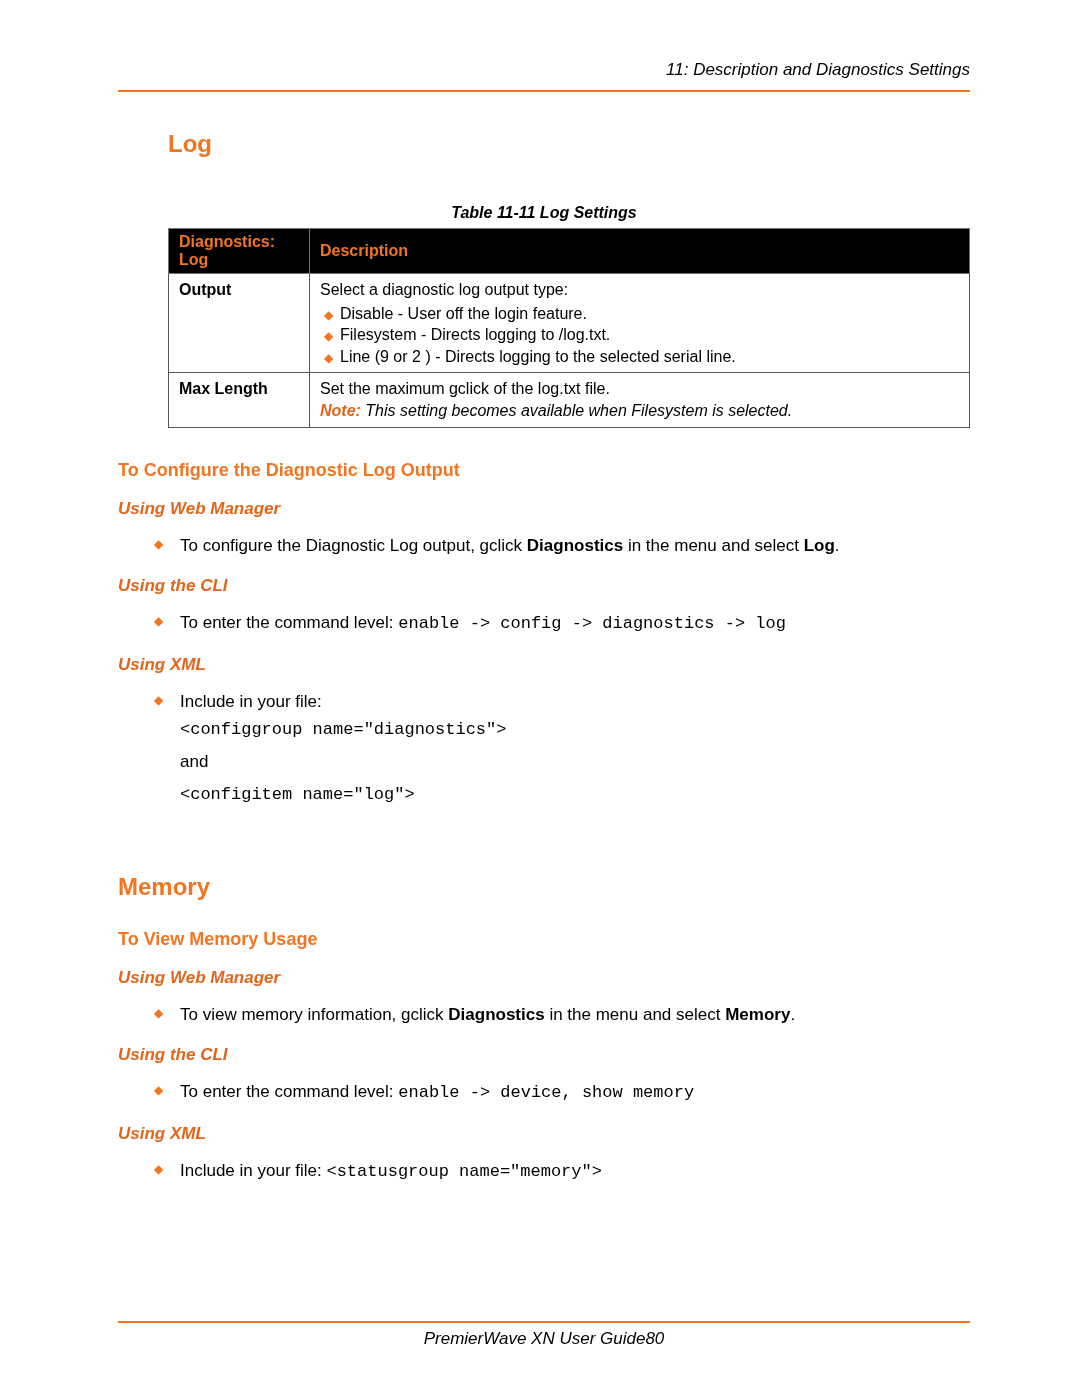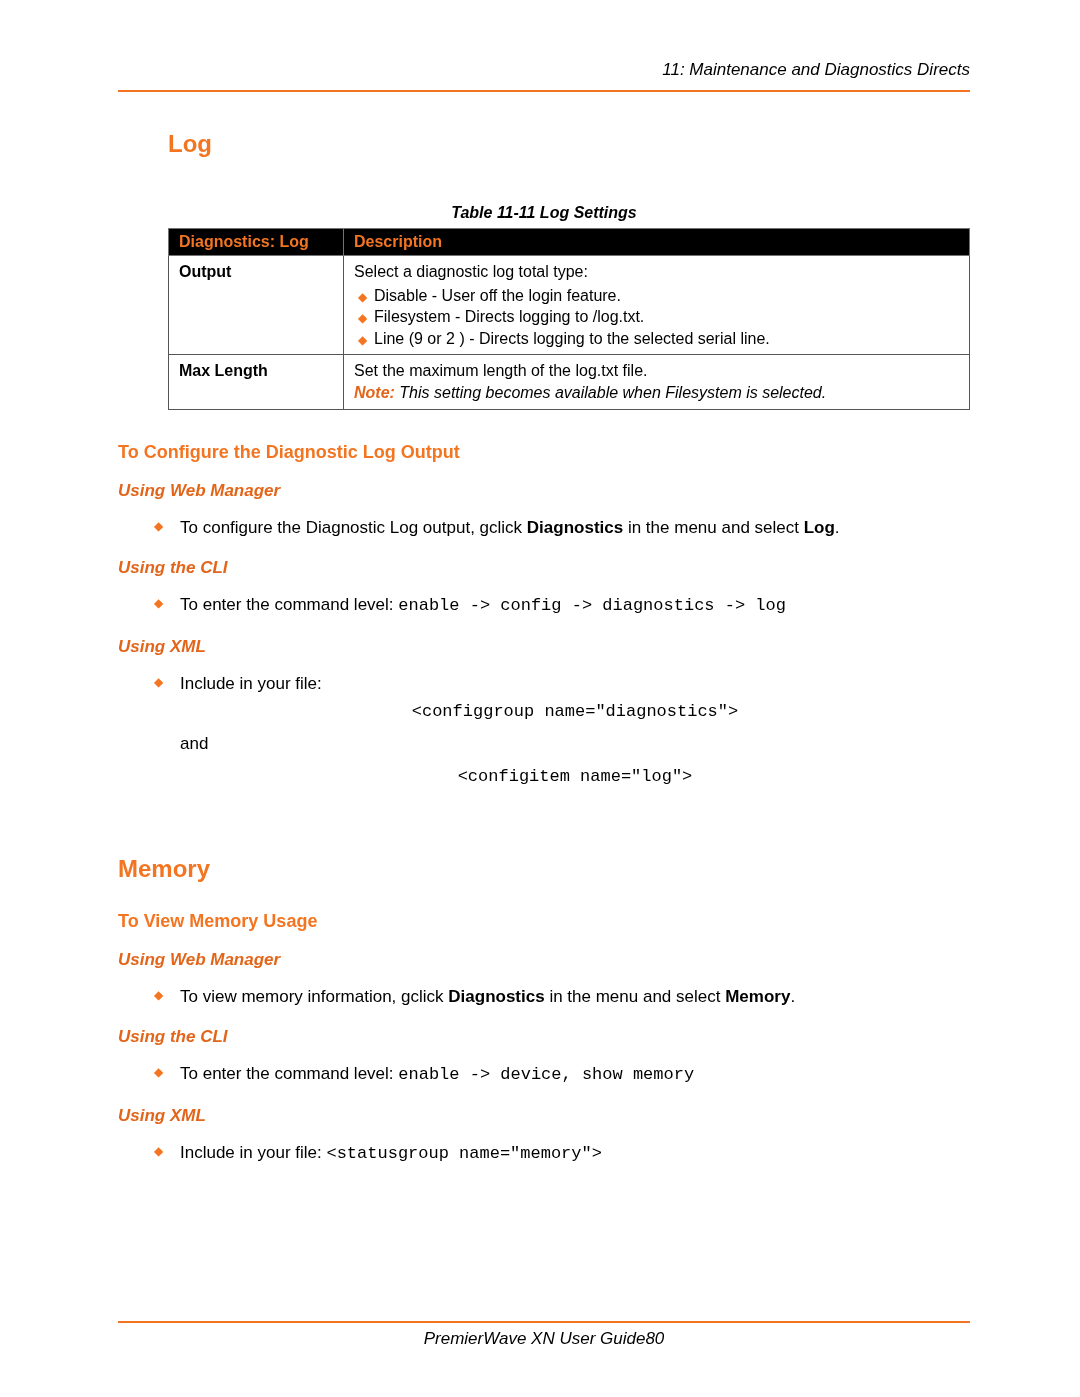--- a/index.html
+++ b/index.html
@@ -78,21 +78,21 @@
     border: 1px solid #737373;
   }
   table.settings td {
     border: 1px solid #555;
     padding: 5px 10px;
     vertical-align: top;
     line-height: 1.35;
   }
   table.settings td.label {
     font-weight: bold;
-    width: 175px;
+    width: 141px;
   }
   .diamond {
     color: var(--orange-bright);
     font-size: 12px;
     display: inline-block;
     width: 16px;
   }
   .tbul { margin: 2px 0 0 0; padding: 0; list-style: none; }
   .tbul li { padding-left: 4px; }
   .note-label { color: var(--orange-text); font-weight: bold; font-style: italic; }
@@ -121,66 +121,66 @@
     line-height: 1.5;
   }
   ul.body > li::before {
     content: "◆";
     color: var(--orange-bright);
     position: absolute;
     left: 0;
     top: 2px;
     font-size: 12px;
   }
-  .mono { font-family: "Courier New", Courier, monospace; font-size: 17px; text-align: center; }
+  .mono { font-family: "Courier New", Courier, monospace; font-size: 17px; }
   .indent-block {
     margin-left: 62px;
     line-height: 1.9;
   }
   .body-para {
     margin: 6px 0 0 0;
     line-height: 1.5;
   }
   b { font-weight: bold; }
 </style>
 </head>
 <body>
 
 <div class="page">
 
-  <div class="running-head">11: Maintenance and Diagnostics Directs</div>
+  <div class="running-head">11: Description and Diagnostics Settings</div>
   <div class="header-line"></div>
 
   <h2 class="section">Log</h2>
 
   <div class="table-caption">Table 11-11  Log Settings</div>
 
   <table class="settings">
     <thead>
       <tr>
         <th>Diagnostics: Log</th>
         <th>Description</th>
       </tr>
     </thead>
     <tbody>
       <tr>
         <td class="label">Output</td>
         <td>
-          <span>Select a diagnostic log total type:</span>
+          <span>Select a diagnostic log output type:</span>
           <ul class="tbul">
             <li><span class="diamond">◆</span><span>Disable - User off the login feature.</span></li>
             <li><span class="diamond">◆</span><span>Filesystem - Directs logging to /log.txt.</span></li>
             <li><span class="diamond">◆</span><span>Line (9 or 2 ) - Directs logging to the selected serial line.</span></li>
           </ul>
         </td>
       </tr>
       <tr>
         <td class="label">Max Length</td>
         <td>
-          <div>Set the maximum length of the log.txt file.</div>
+          <div>Set the maximum gclick of the log.txt file.</div>
           <div>
             <span class="note-label">Note:</span><span class="note-body"> This setting becomes available when Filesystem is selected.</span>
           </div>
         </td>
       </tr>
     </tbody>
   </table>
 
   <h3 class="subsection">To Configure the Diagnostic Log Output</h3>
 

